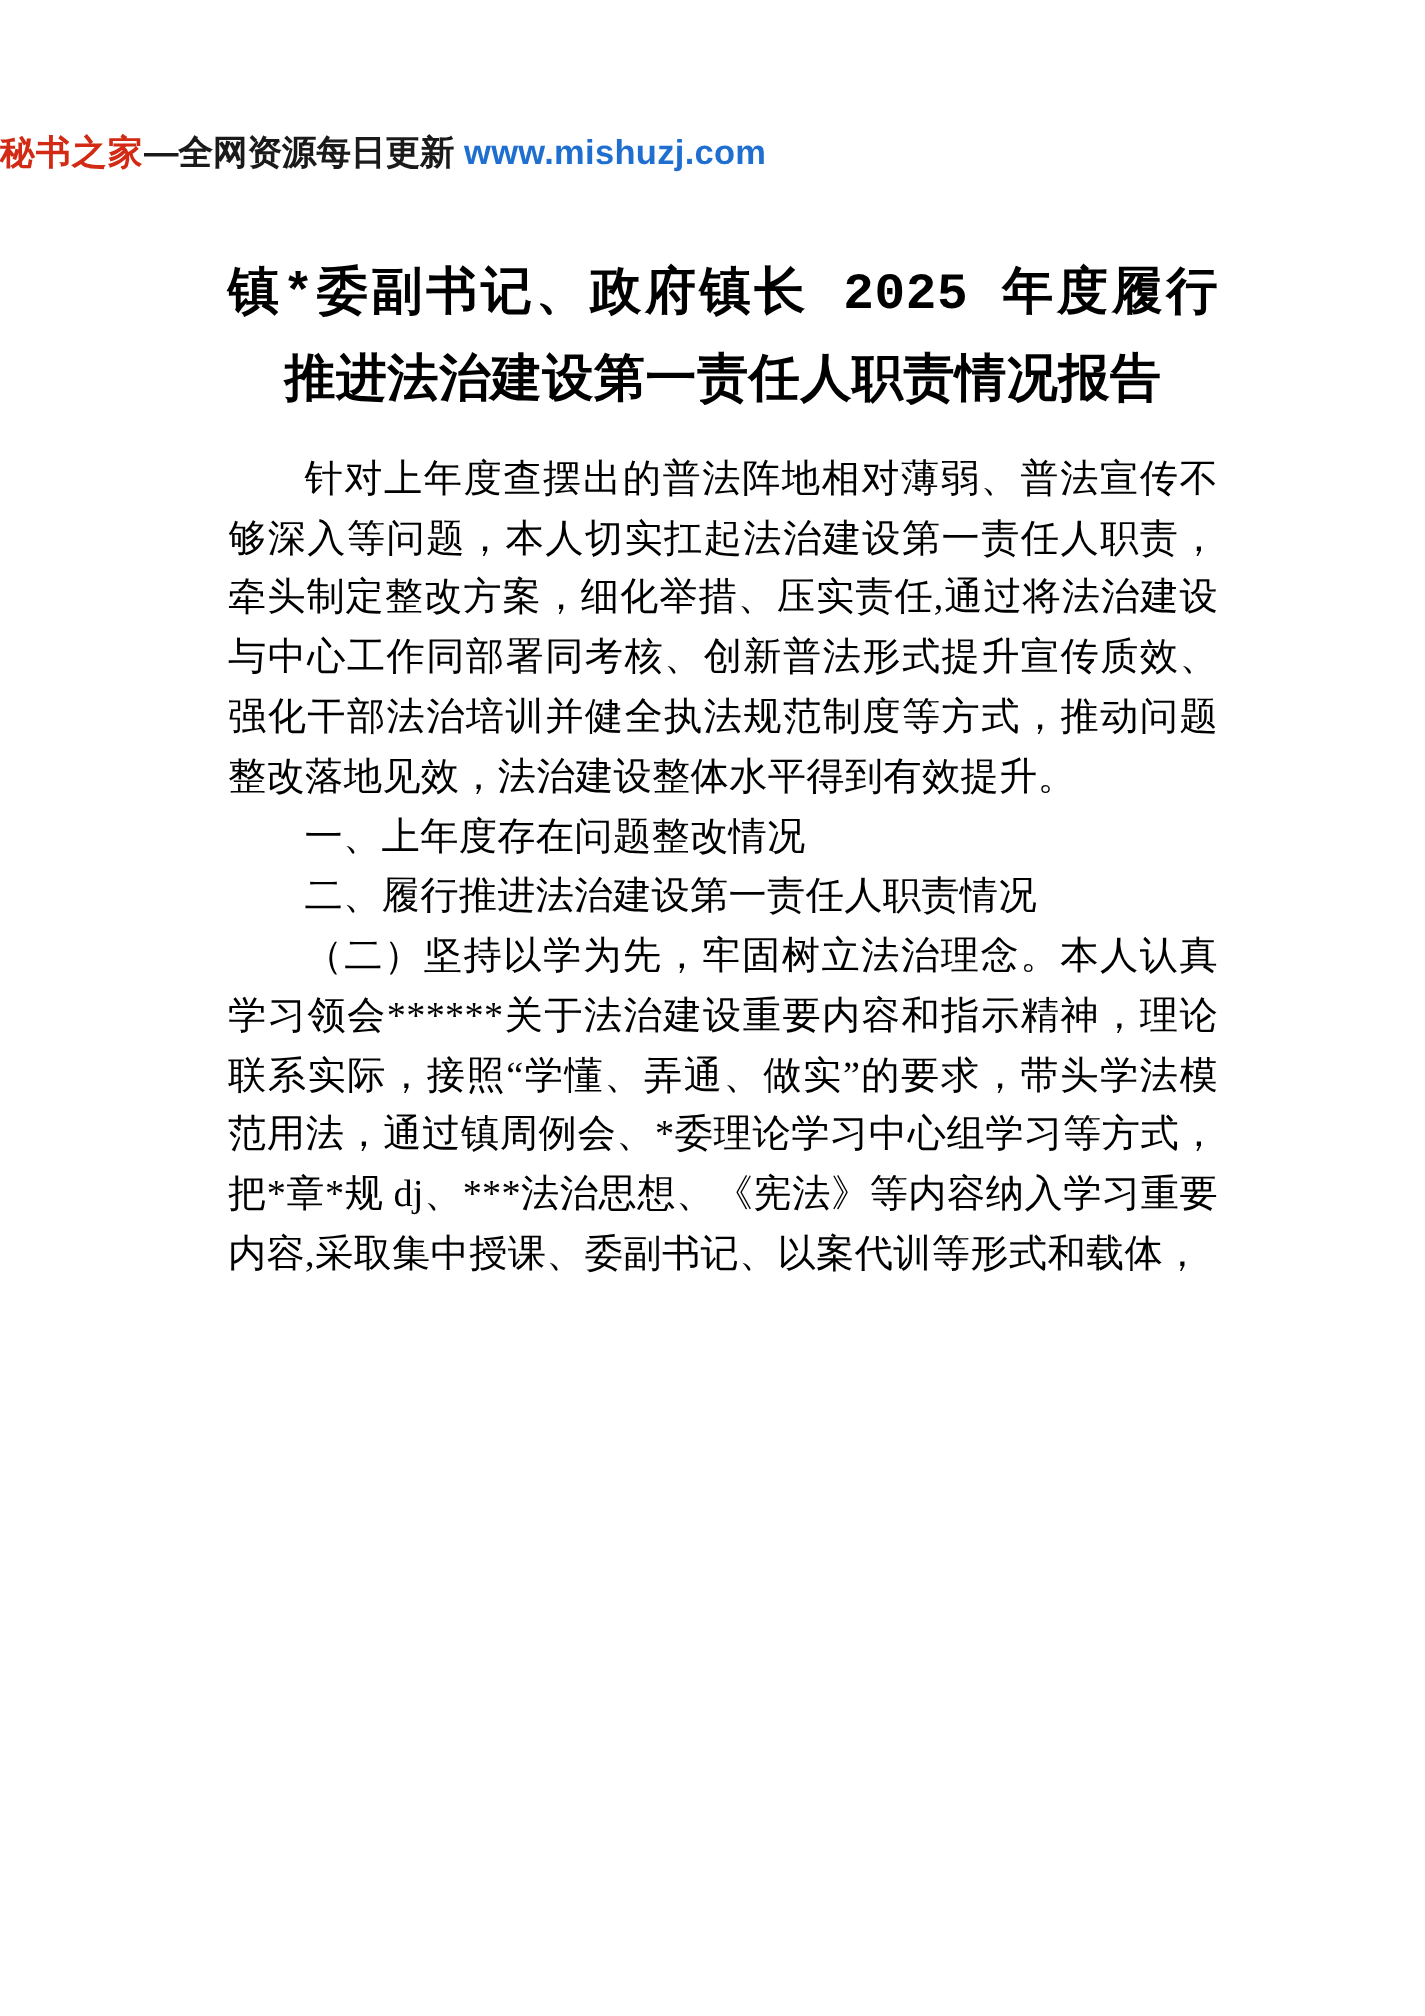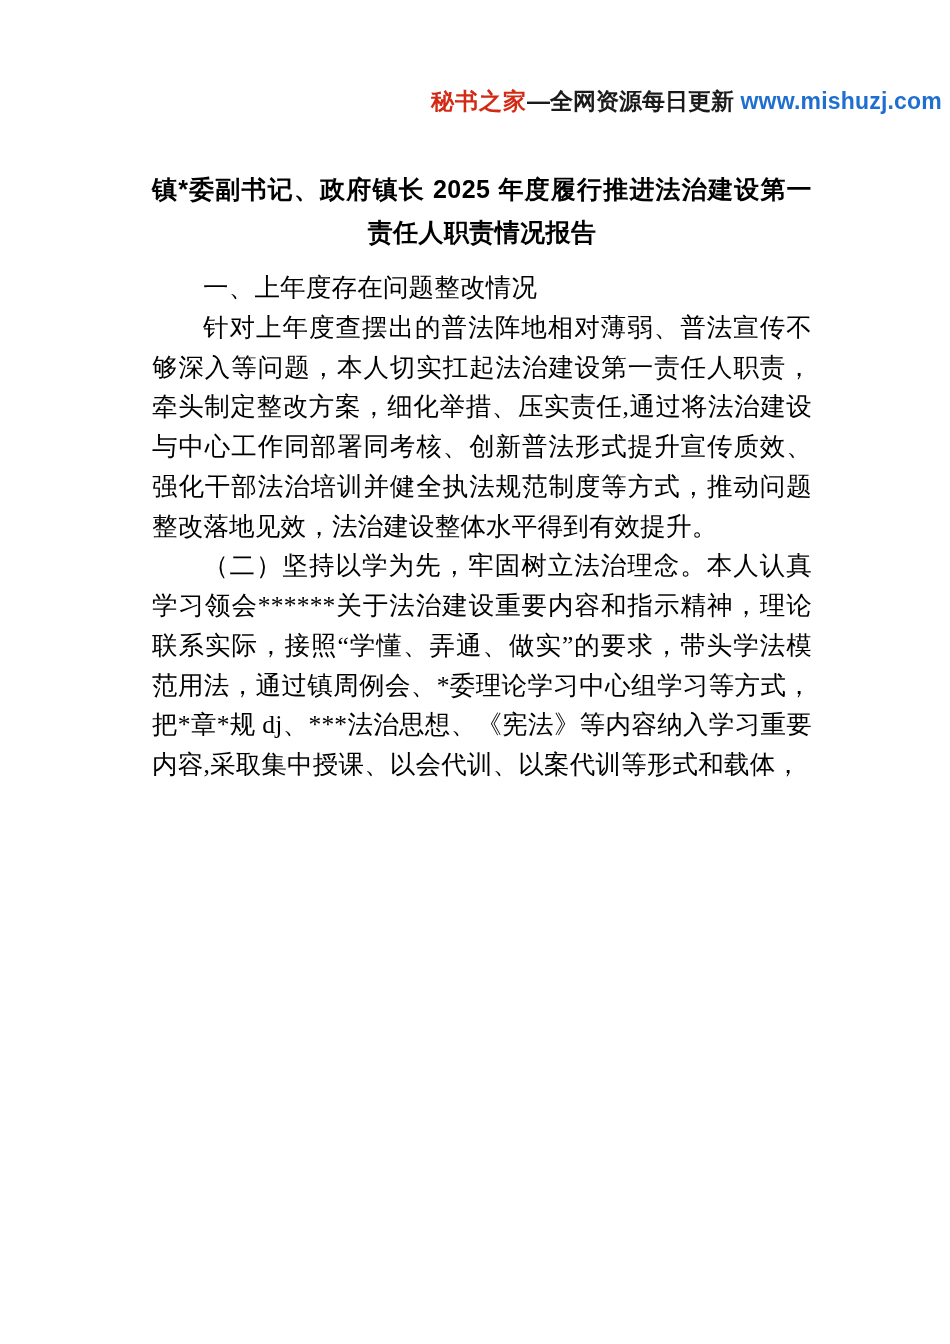--- a/index.html
+++ b/index.html
@@ -21,21 +21,21 @@
     box-sizing: border-box;
     padding: 0;
   }
 
   
   .watermark {
     position: absolute;
     top: 88px;
     left: 0;
     width: 942px;
-    text-align: right;
+    text-align: left;
     font-family: "Liberation Sans", "DejaVu Sans", sans-serif;
     font-size: 23px;
     line-height: 1.2;
     white-space: nowrap;
   }
   .wm-brand {
     color: #d22a14;
     font-weight: bold;
     letter-spacing: 1px;
   }
@@ -50,23 +50,23 @@
   }
 
   
   .doc {
     position: absolute;
     top: 168px;
     left: 152px;
     width: 660px;
   }
   .doc-title {
-    font-family: Liberation Sans, sans-serif;
+    font-family: Liberation Mono, monospace;
     font-weight: bold;
-    font-size: 25px;
+    font-size: 34px;
     line-height: 1.72;
     text-align: justify;
     text-align-last: center;
     letter-spacing: 0.4px;
     margin: 0 0 14px 0;
   }
   .para {
     font-size: 25.5px;
     line-height: 1.56;
     text-align: justify;
@@ -80,18 +80,19 @@
 
 <div class="page">
 
   <div class="watermark">
     <span class="wm-brand">秘书之家</span><span class="wm-tag">—全网资源每日更新</span> <span class="wm-url">www.mishuzj.com</span>
   </div>
 
   <div class="doc">
     <h1 class="doc-title">镇*委副书记、政府镇长 2025 年度履行推进法治建设第一责任人职责情况报告</h1>
 
+    <p class="para">针对上年度查摆出的普法阵地相对薄弱、普法宣传不够深入等问题，本人切实扛起法治建设第一责任人职责，牵头制定整改方案，细化举措、压实责任,通过将法治建设与中心工作同部署同考核、创新普法形式提升宣传质效、强化干部法治培训并健全执法规范制度等方式，推动问题整改落地见效，法治建设整体水平得到有效提升。</p>
     <p class="para">一、上年度存在问题整改情况</p>
-    <p class="para">针对上年度查摆出的普法阵地相对薄弱、普法宣传不够深入等问题，本人切实扛起法治建设第一责任人职责，牵头制定整改方案，细化举措、压实责任,通过将法治建设与中心工作同部署同考核、创新普法形式提升宣传质效、强化干部法治培训并健全执法规范制度等方式，推动问题整改落地见效，法治建设整体水平得到有效提升。</p>
-    <p class="para">（二）坚持以学为先，牢固树立法治理念。本人认真学习领会******关于法治建设重要内容和指示精神，理论联系实际，接照“学懂、弄通、做实”的要求，带头学法模范用法，通过镇周例会、*委理论学习中心组学习等方式，把*章*规 dj、***法治思想、《宪法》等内容纳入学习重要内容,采取集中授课、以会代训、以案代训等形式和载体，</p>
+    <p class="para">二、履行推进法治建设第一责任人职责情况</p>
+    <p class="para">（二）坚持以学为先，牢固树立法治理念。本人认真学习领会******关于法治建设重要内容和指示精神，理论联系实际，接照“学懂、弄通、做实”的要求，带头学法模范用法，通过镇周例会、*委理论学习中心组学习等方式，把*章*规 dj、***法治思想、《宪法》等内容纳入学习重要内容,采取集中授课、委副书记、以案代训等形式和载体，</p>
   </div>
 
 </div>
 
 </body></html>

